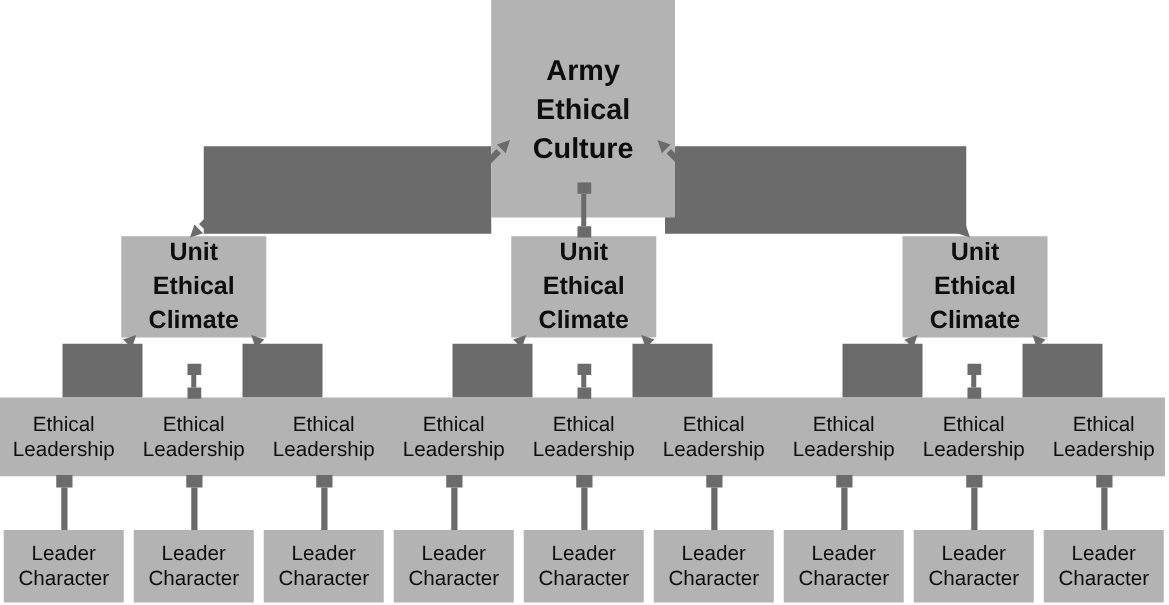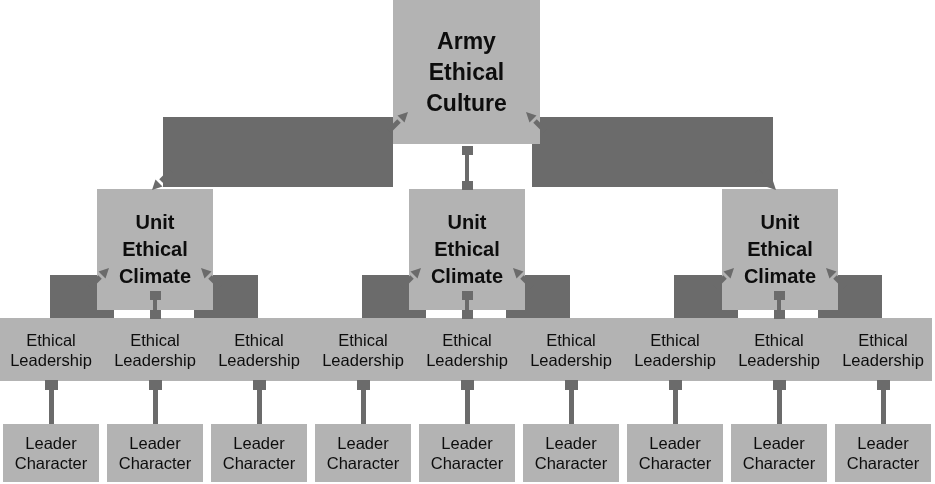--- a/index.html
+++ b/index.html
@@ -14,23 +14,23 @@
     background:var(--bg);
     font-family:"Liberation Sans", sans-serif;
     color:var(--text);
   }
   
   .box{
     position:absolute;background:var(--light);
     display:flex;align-items:center;justify-content:center;
     text-align:center;white-space:pre-line;
   }
-  .root{left:393px;top:0;width:147px;height:144px;
+  .root{left:393px;top:0;width:147px;height:174px;
         font-weight:bold;font-size:23px;line-height:31px;}
-  .unit{top:189px;width:116px;height:121px;
+  .unit{top:189px;width:116px;height:81px;
         font-weight:bold;font-size:20px;line-height:27px;}
   .leader{top:424px;width:96px;height:58px;
         font-size:16.5px;line-height:20px;}
   
   .band{position:absolute;left:0;top:318px;width:932px;height:63px;background:var(--light);}
   .el{
     position:absolute;top:0;width:104px;height:100%;
     display:flex;align-items:center;justify-content:center;
     text-align:center;white-space:pre-line;
     font-size:16.5px;line-height:20px;

